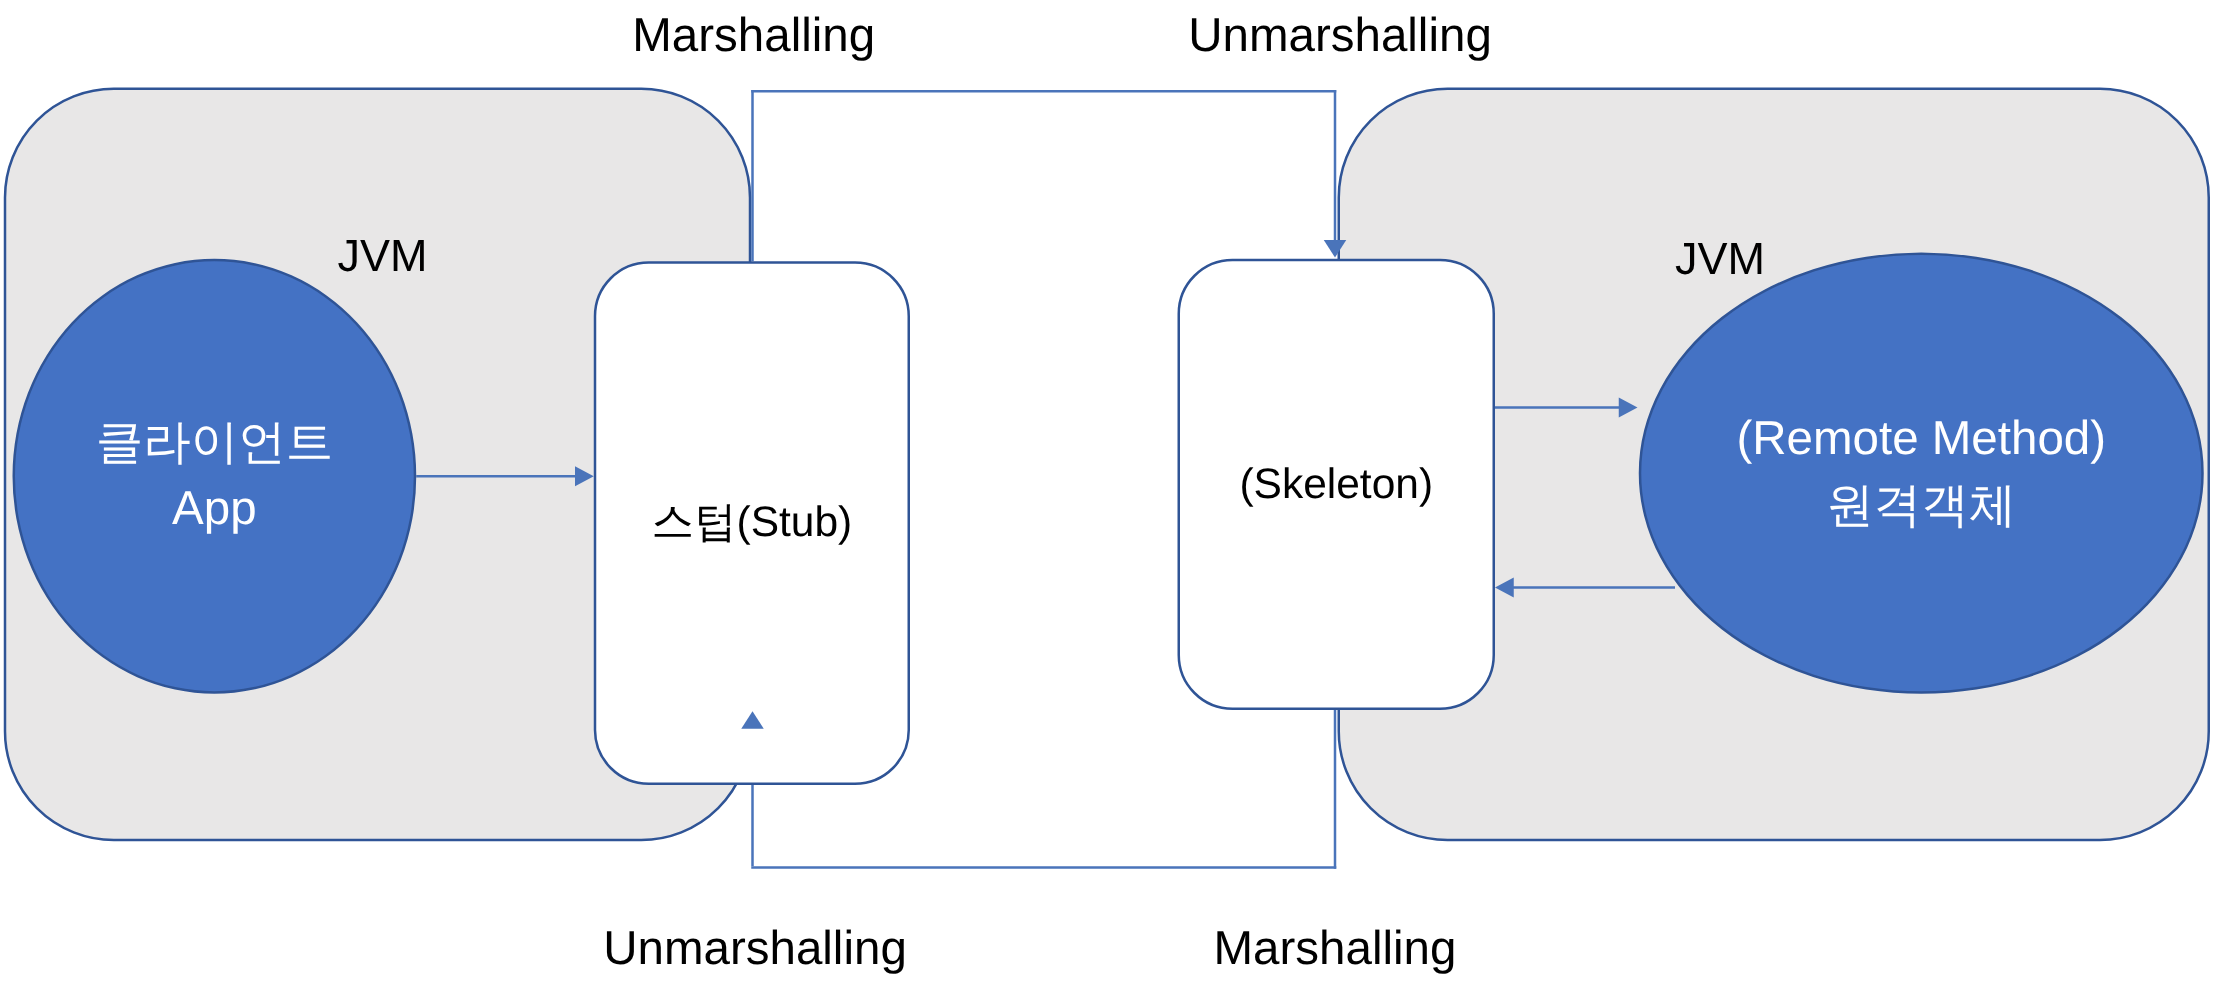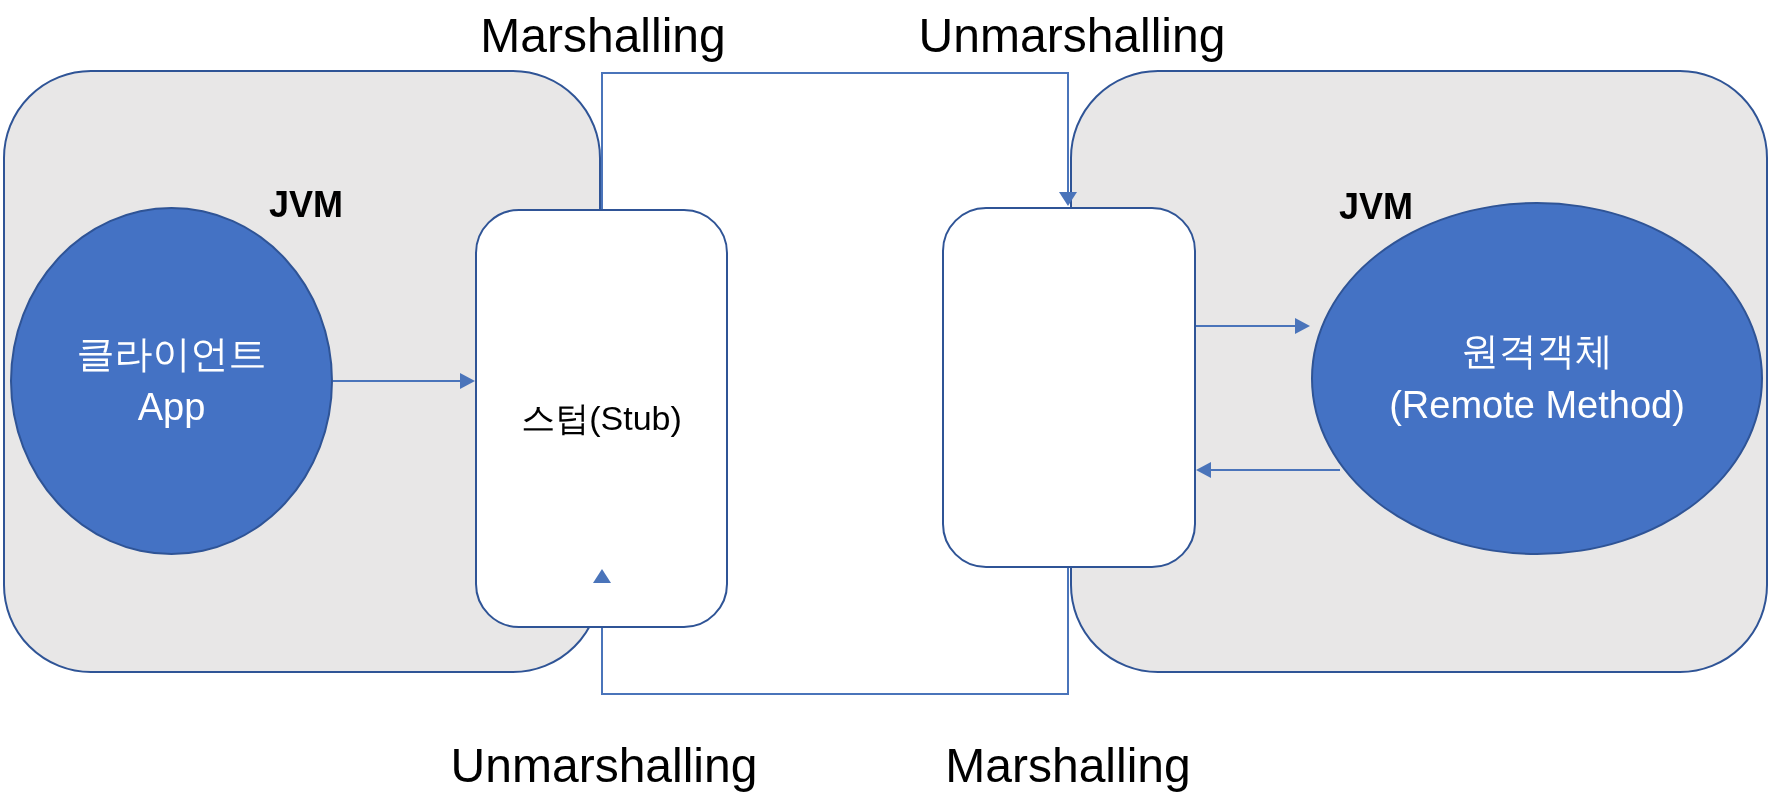--- a/index.html
+++ b/index.html
@@ -70,26 +70,26 @@
     color:var(--text-white);
     font-size:38px;line-height:1.4;text-align:center;
   }
   .ellipse-client{left:10px;top:207px;width:323px;height:348px;}
   .ellipse-remote{left:1311px;top:202px;width:452px;height:353px;}
 
   
   .lbl{
     position:absolute;
     color:var(--text-black);
-    font-size:48px;
+    font-size:38px;
     white-space:nowrap;
     z-index:5;
     transform:translateX(-50%);
   }
-  .lbl-jvm{font-size:36px;font-weight:bold;}
+  .lbl-jvm{font-size:36px;}
   .lbl-top{top:8px;}
   .lbl-bottom{top:738px;}
 </style>
 </head>
 <body>
 
 <div class="canvas">
 
   <div class="jvm-box jvm-left"></div>
   <div class="jvm-box jvm-right"></div>
@@ -110,29 +110,30 @@
   <div class="seg h" style="left:1196px;top:325px;width:100px;"></div>
   <div class="ah ah-right" style="left:1295px;top:318px;"></div>
 
   <div class="seg h" style="left:1210px;top:469px;width:130px;"></div>
   <div class="ah ah-left" style="left:1196px;top:462px;"></div>
 
   <div class="proc-box proc-stub">
     <span>스텁(Stub)</span>
   </div>
   <div class="proc-box proc-skeleton">
+    <span>(Skeleton)</span>
   </div>
 
   <div class="ellipse ellipse-client">
     <span>클라이언트</span>
     <span>App</span>
   </div>
   <div class="ellipse ellipse-remote">
+    <span>(Remote Method)</span>
     <span>원격객체</span>
-    <span>(Remote Method)</span>
   </div>
 
   <div class="lbl lbl-jvm" style="left:306px;top:184px;">JVM</div>
   <div class="lbl lbl-jvm" style="left:1376px;top:186px;">JVM</div>
 
   <div class="lbl lbl-top" style="left:603px;">Marshalling</div>
   <div class="lbl lbl-top" style="left:1072px;">Unmarshalling</div>
   <div class="lbl lbl-bottom" style="left:604px;">Unmarshalling</div>
   <div class="lbl lbl-bottom" style="left:1068px;">Marshalling</div>
 

